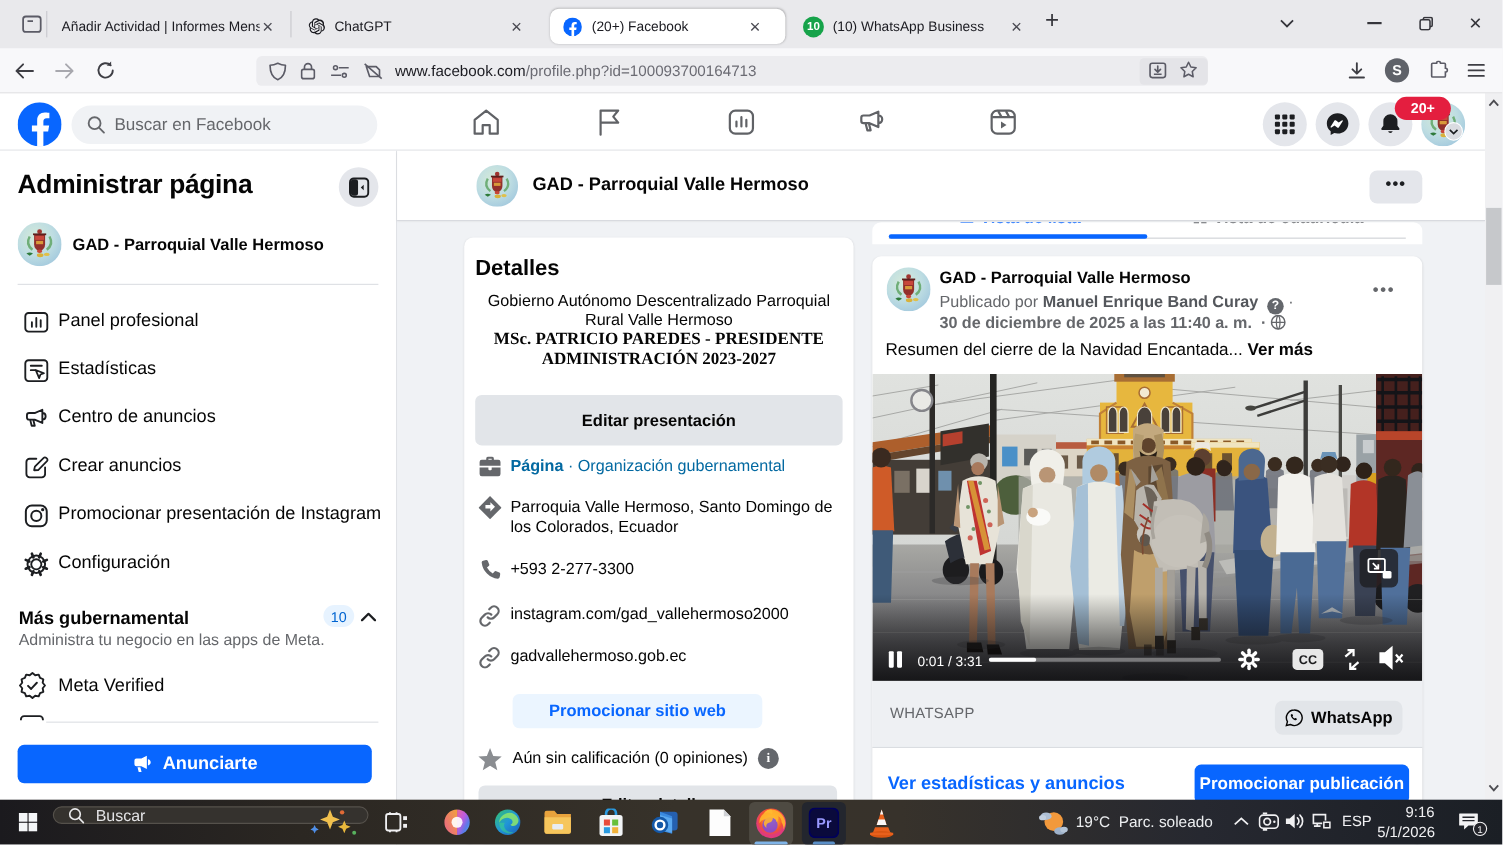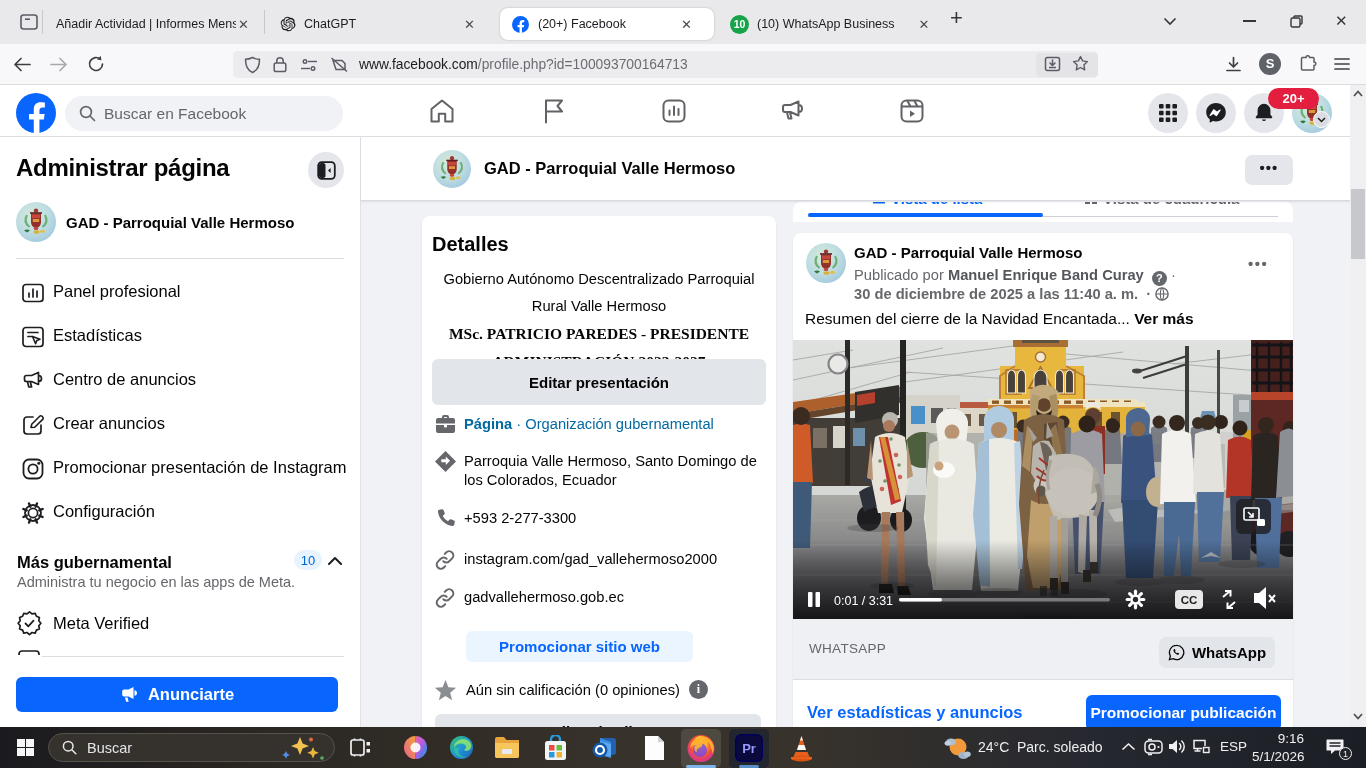--- a/index.html
+++ b/index.html
@@ -327,21 +327,21 @@
           <rect x="0" y="0" width="5" height="5" fill="#65676b"></rect>
           <rect x="7" y="0" width="5" height="5" fill="#65676b"></rect>
           <rect x="0" y="7" width="5" height="5" fill="#65676b"></rect>
           <rect x="7" y="7" width="5" height="5" fill="#65676b"></rect>
         </svg>Vista de cuadrícula</div>
   <div class="abs" style="left:15px;top:14px;width:470px;height:1px;background:#ced0d4"></div>
   <div class="abs" style="left:15px;top:11px;width:235px;height:4px;background:#0866ff;border-radius:2px"></div>
 </div>
 <div class="abs" id="detcard">
   <div class="abs" style="left:10px;top:17px;font-size:20px;font-weight:bold;color:#050505">Detalles</div>
-  <div class="abs" style="left:0;top:50px;width:354px;text-align:center;font-size:14.7px;color:#050505;line-height:27px">Gobierno Autónomo Descentralizado Parroquial<br>Rural Valle Hermoso<br><span style="font-family:'Liberation Serif',serif;font-weight:bold;font-size:15.5px">MSc. PATRICIO PAREDES - PRESIDENTE<br>ADMINISTRACIÓN 2023-2027</span></div>
+  <div class="abs" style="left:0;top:50px;width:354px;text-align:center;font-size:14.7px;color:#050505;line-height:17px">Gobierno Autónomo Descentralizado Parroquial<br>Rural Valle Hermoso<br><span style="font-family:'Liberation Serif',serif;font-weight:bold;font-size:15.5px">MSc. PATRICIO PAREDES - PRESIDENTE<br>ADMINISTRACIÓN 2023-2027</span></div>
   <div class="abs btn-gray" style="left:10px;top:143px;width:334px;height:46px">Editar presentación</div>
   <svg class="abs" style="left:13px;top:199px" width="21" height="19" viewBox="0 0 21 19" fill="#65676b">
         <path d="M7 3V2a2 2 0 0 1 2-2h3a2 2 0 0 1 2 2v1h4a2 2 0 0 1 2 2v3.5H1V5a2 2 0 0 1 2-2h4zm2-1v1h3V2zM1 10h8v1.5a1 1 0 0 0 1 1h1a1 1 0 0 0 1-1V10h8v6a2 2 0 0 1-2 2H3a2 2 0 0 1-2-2z"></path>
       </svg>
   <div class="abs" style="left:42px;top:200px;font-size:14.7px;color:#0369a1"><b>Página</b> · Organización gubernamental</div>
   <svg class="abs" style="left:13px;top:235px" width="21" height="21" viewBox="0 0 21 21" fill="#65676b">
         <path d="M10.5 0 21 10.5 10.5 21 0 10.5z"></path>
         <path d="m10.8 5.5 4.2 4.2-4.2 4.2v-2.7H6.3V8.2h4.5z" fill="#fff"></path>
       </svg>
   <div class="abs" style="left:42px;top:236px;width:300px;font-size:14.7px;color:#050505;line-height:19px">Parroquia Valle Hermoso, Santo Domingo de los Colorados, Ecuador</div>
@@ -706,21 +706,21 @@
       </svg>
 </div>
 
 <div class="abs" id="taskbar">
   <svg class="abs" style="left:17px;top:12px" width="17" height="17" viewBox="0 0 17 17" fill="#f4f6f8">
         <rect x="0" y="0" width="8" height="8"></rect>
         <rect x="9" y="0" width="8" height="8"></rect>
         <rect x="0" y="9" width="8" height="8"></rect>
         <rect x="9" y="9" width="8" height="8"></rect>
       </svg>
-  <div class="abs" style="left:48px;top:6px;width:287px;height:29px;border-radius:15px;background:#35322e;border:1px solid #55514b;display:flex;align-items:center">
+  <div class="abs" style="left:48px;top:6px;width:287px;height:16px;border-radius:15px;background:#35322e;border:1px solid #55514b;display:flex;">
     <svg style="margin-left:13px" width="15" height="15" viewBox="0 0 15 15">
           <circle cx="6.2" cy="6.2" r="4.8" fill="none" stroke="#e8e8ea" stroke-width="1.5"></circle>
           <line x1="9.8" y1="9.8" x2="13.8" y2="13.8" stroke="#e8e8ea" stroke-width="1.5" stroke-linecap="round"></line>
         </svg>
     <span style="margin-left:10px;color:#e4e4e6;font-size:14.5px">Buscar</span>
     <svg style="margin-left:148px" width="46" height="26" viewBox="0 0 46 26">
           <path d="M20 2l2.6 6.4L29 11l-6.4 2.6L20 20l-2.6-6.4L11 11l6.4-2.6z" fill="#f2c14e"></path>
           <path d="M33 12l1.7 4 4 1.7-4 1.7-1.7 4-1.7-4-4-1.7 4-1.7z" fill="#e8b83c"></path>
           <path d="M6 16l1.2 2.6L9.8 20l-2.6 1.2L6 23.8 4.8 21.2 2.2 20l2.6-1.4z" fill="#4f8fe8"></path>
           <circle cx="31" cy="4.5" r="2" fill="#e06a36"></circle>
@@ -818,21 +818,21 @@
         <path d="M3 23h21v2H3z" fill="#e8601c"></path>
       </svg>
   <svg class="abs" style="left:944px;top:8px" width="27" height="26" viewBox="0 0 27 26">
         <circle cx="14" cy="12" r="8.5" fill="#f2993c"></circle>
         <path d="M14 3.5A8.5 8.5 0 0 1 20 18" fill="#eda532" opacity="0"></path>
         <ellipse cx="7" cy="7" rx="5" ry="3.4" fill="#aebfd4"></ellipse>
         <ellipse cx="3.8" cy="8.3" rx="3.2" ry="2.4" fill="#c2cfdf"></ellipse>
         <ellipse cx="19.5" cy="20.5" rx="5.2" ry="3.4" fill="#9fb2ca"></ellipse>
         <ellipse cx="23.3" cy="19.2" rx="3.4" ry="2.6" fill="#b4c4d6"></ellipse>
       </svg>
-  <div class="abs" style="left:978px;top:12px;color:#eceef0;font-size:14px">24°C</div>
+  <div class="abs" style="left:978px;top:12px;color:#eceef0;font-size:14px">19°C</div>
       <div class="abs" style="left:1017px;top:12px;color:#eceef0;font-size:14px">Parc. soleado</div>
   <svg class="abs" style="left:1121px;top:15px" width="15" height="9" viewBox="0 0 15 9">
         <path d="M1.5 7.5 7.5 2l6 5.5" fill="none" stroke="#f0f0f2" stroke-width="1.6"></path>
       </svg>
   <svg class="abs" style="left:1144px;top:11px" width="19" height="18" viewBox="0 0 19 18">
         <rect x="1" y="3" width="17" height="12" rx="3.5" fill="none" stroke="#f0f0f2" stroke-width="1.5"></rect>
         <circle cx="8" cy="9" r="3" fill="none" stroke="#f0f0f2" stroke-width="1.5"></circle>
         <circle cx="14.5" cy="9" r="1.1" fill="#f0f0f2"></circle>
         <path d="M4 1.5h4M4 16.5h4" stroke="#f0f0f2" stroke-width="1.5"></path>
       </svg>

